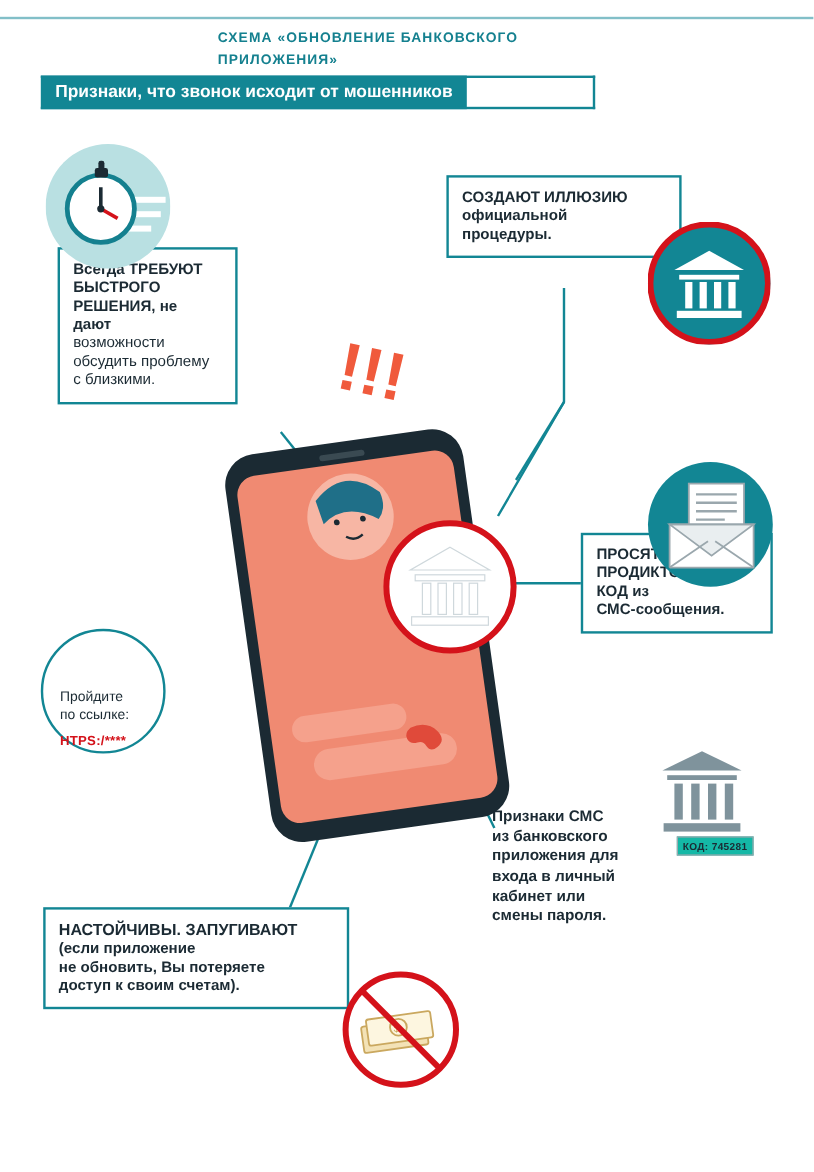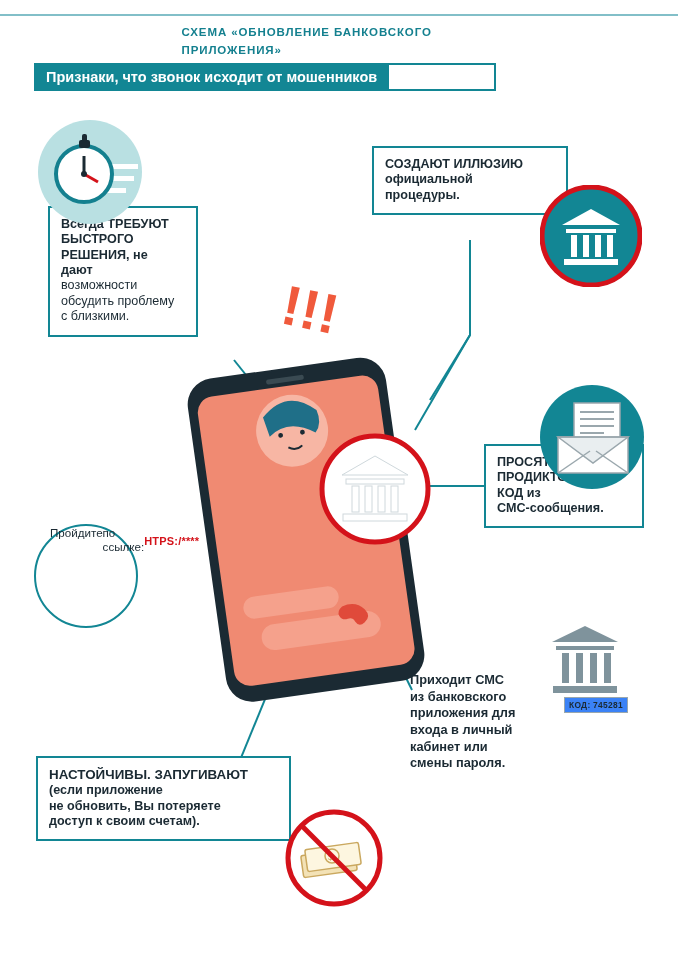--- a/index.html
+++ b/index.html
@@ -98,38 +98,38 @@
 
   .link-bubble {
     position: absolute;
     z-index: 8;
     width: 104px;
     height: 104px;
     border-radius: 50%;
     background: #ffffff;
     border: 2px solid #128694;
     display: flex;
-    flex-direction: row;
-    justify-content: space-between;
+    flex-direction: column;
+    justify-content: flex-end;
     padding-left: 14px;
     font-size: 11.6px;
     line-height: 1.25;
     color: #1b2a33;
   }
   .link-bubble .url {
     color: #d4121a;
     font-weight: bold;
     font-size: 11px;
     letter-spacing: 0.2px;
     margin-top: 9px;
   }
   .code-label {
     position: absolute;
     z-index: 9;
-    background: #3b82f6;
+    background: #14b8a6;
     border: 1px solid #9aa7ad;
     font-size: 8.4px;
     font-weight: bold;
     letter-spacing: 0.3px;
     padding: 2px 4px;
     color: #1b2a33;
     white-space: nowrap;
   }
 
   
@@ -310,21 +310,21 @@
   </div>
 
   <div class="callout" style="left:484px;top:444px;width:160px;">
     <div><b>ПРОСЯТ</b></div>
     <div><b>ПРОДИКТОВАТЬ</b></div>
     <div><b>КОД из</b></div>
     <div><b>СМС-сообщения.</b></div>
   </div>
 
   <div style="position:absolute;left:410px;top:672px;width:168px;z-index:6;font-size:12.8px;line-height:1.3;font-weight:bold;">
-    <div>Приходит СМС</div>
+    <div>Признаки СМС</div>
     <div>из банковского</div>
     <div>приложения для</div>
     <div>входа в личный</div>
     <div>кабинет или</div>
     <div>смены пароля.</div>
   </div>
 
   <div class="callout" style="left:36px;top:756px;width:255px;">
     <div style="font-size:13.4px;"><b>НАСТОЙЧИВЫ. ЗАПУГИВАЮТ</b></div>
     <div><b>(если приложение</b></div>

